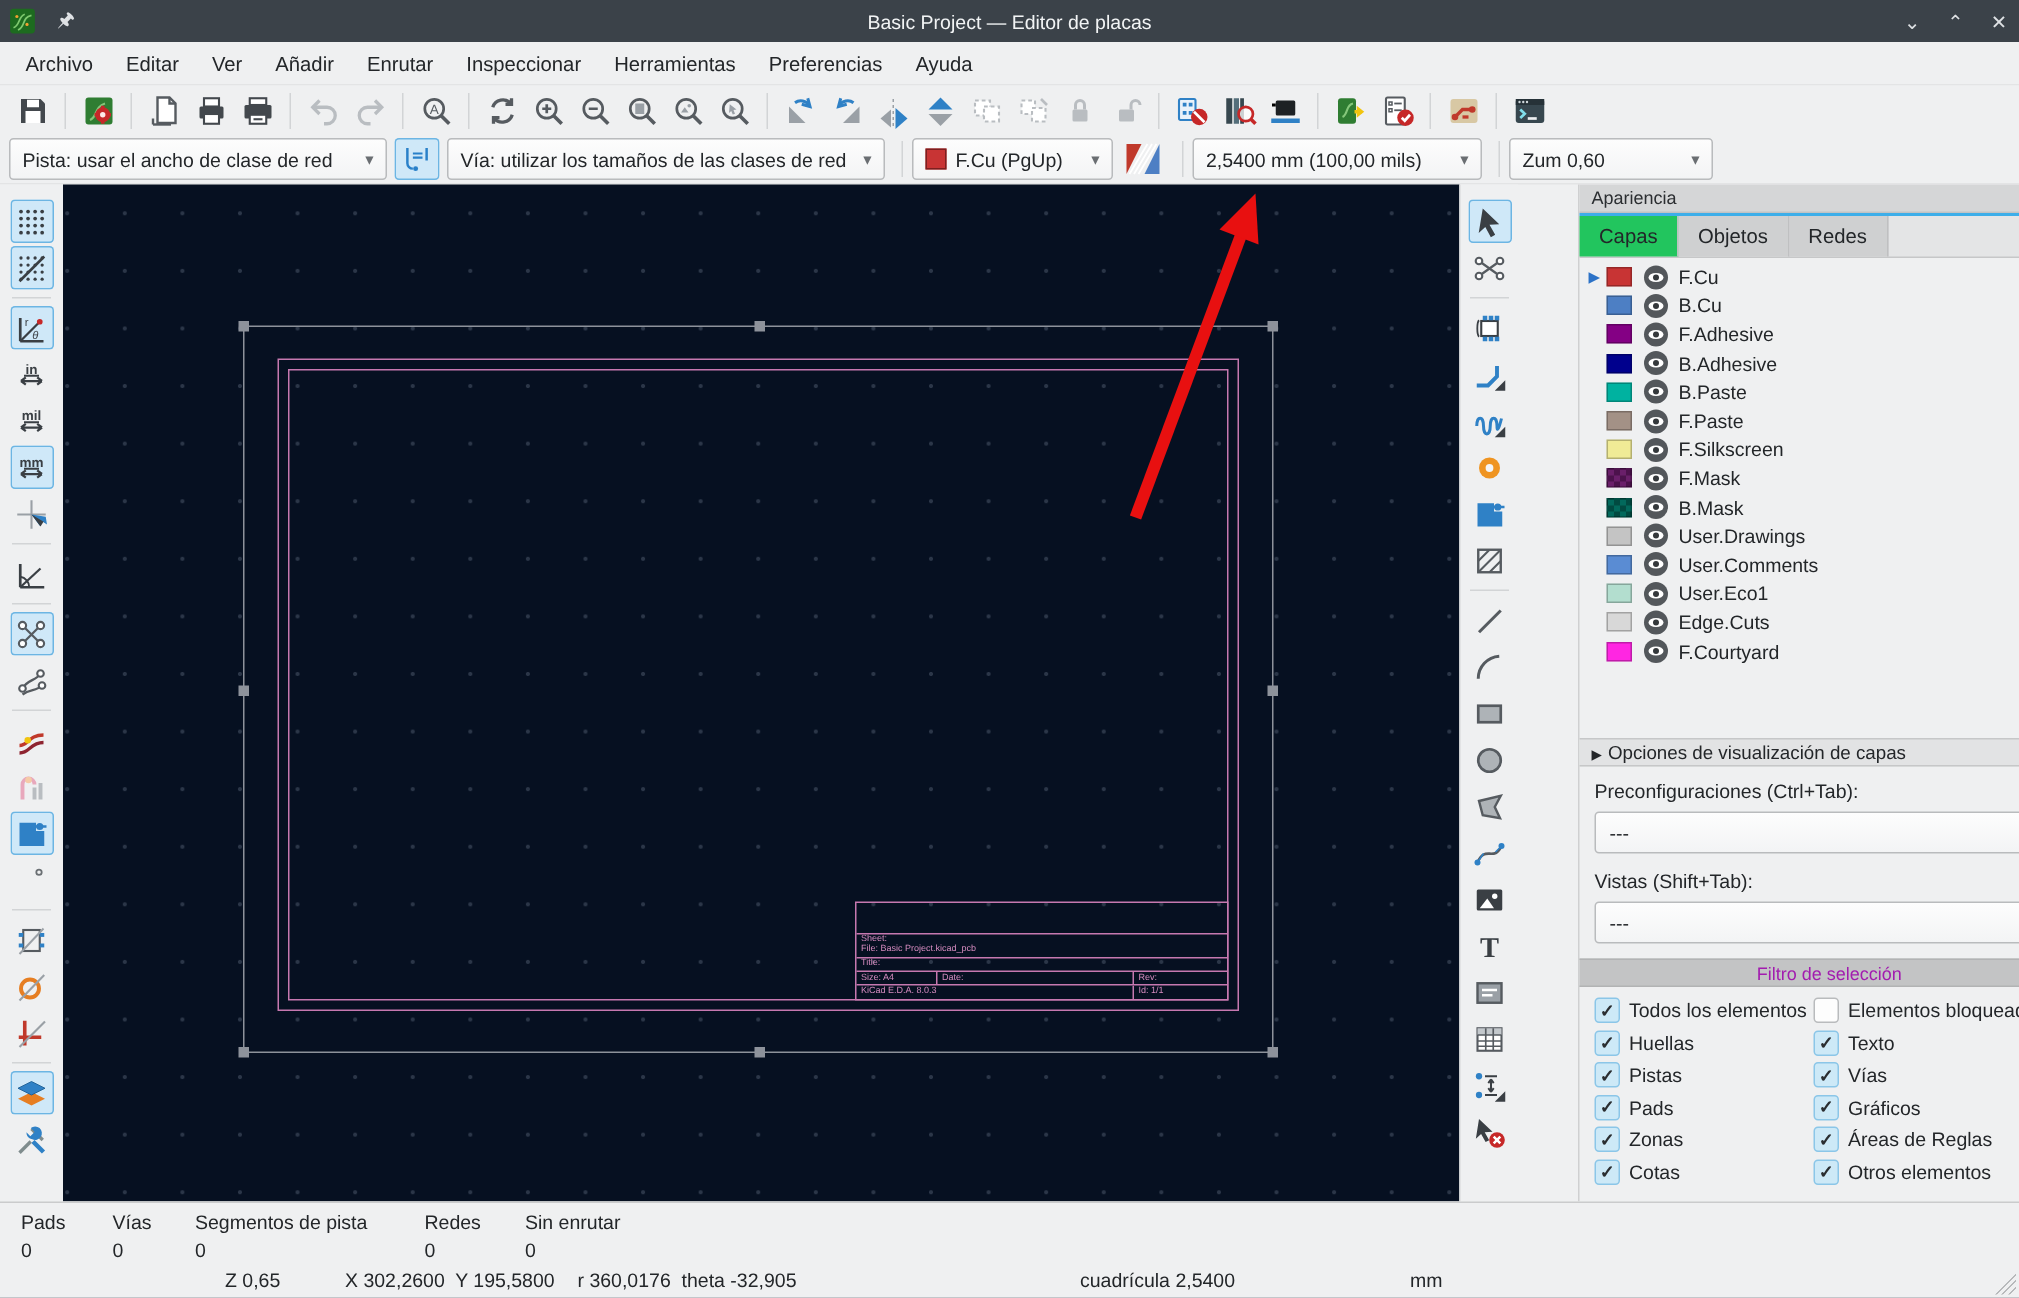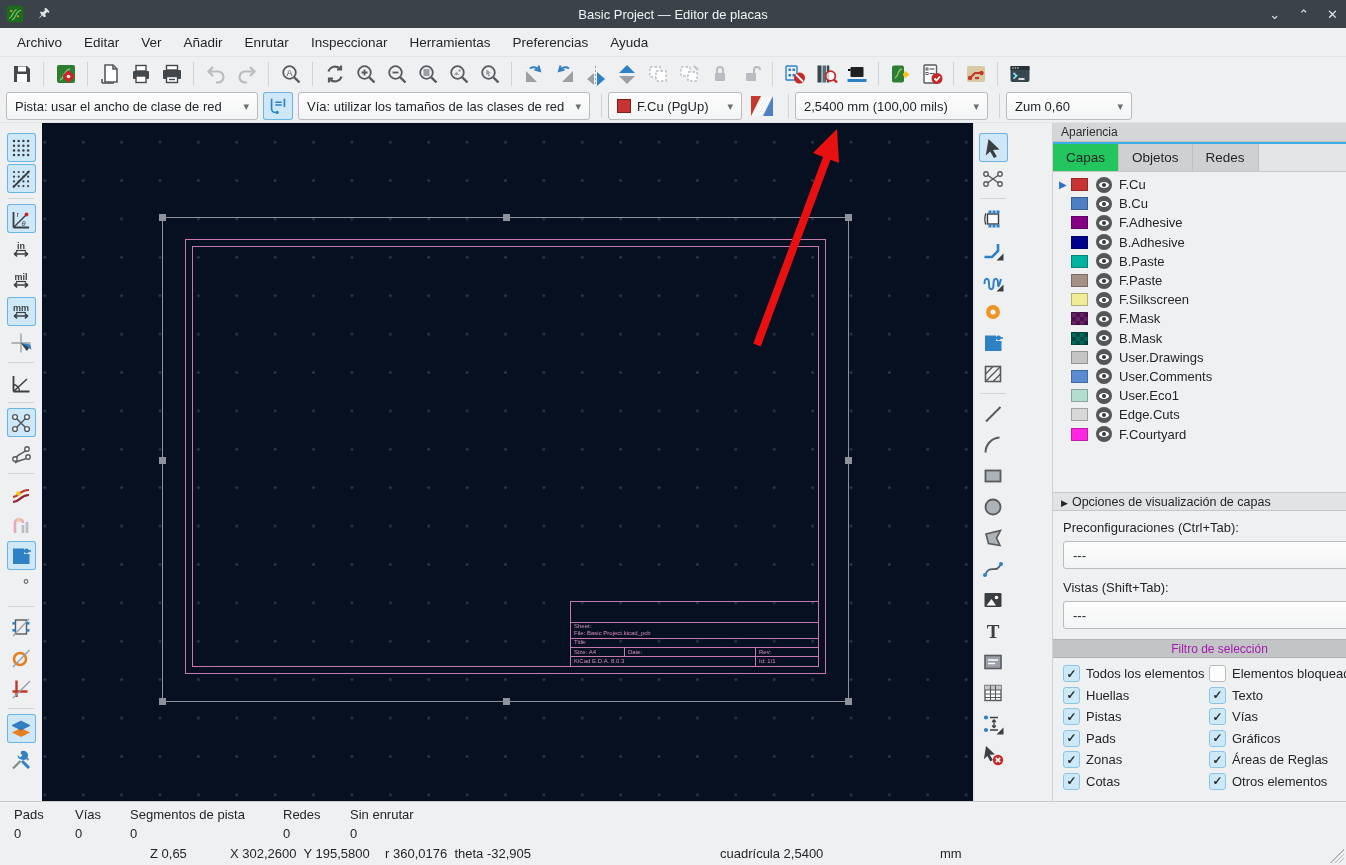--- a/index.html
+++ b/index.html
@@ -389,21 +389,21 @@
           <polygon points="24,2 14,22 24,22" fill="#4d7fc4"></polygon>
           <path d="M4 22 16 2M7 22 19 2M10 22 22 2" stroke="#fff" stroke-width="1.2"></path>
         </svg>
     </div>
     <div class="vsep"></div>
     <div class="combo" style="width:193px">
       <span>2,5400 mm (100,00 mils)</span>
         <span class="chev">▾</span>
     </div>
     <div class="vsep"></div>
-    <div class="combo" style="width:126px">
+    <div class="combo" style="width:136px">
       <span>Zum 0,60</span>
         <span class="chev">▾</span>
     </div>
   </div>
 
   <div id="lefttb">
       <div class="tbtn active">
         <svg viewBox="0 0 24 24">
           <circle cx="5" cy="5" r="1.25" fill="#3a3f44"></circle>
           <circle cx="9.7" cy="5" r="1.25" fill="#3a3f44"></circle>

